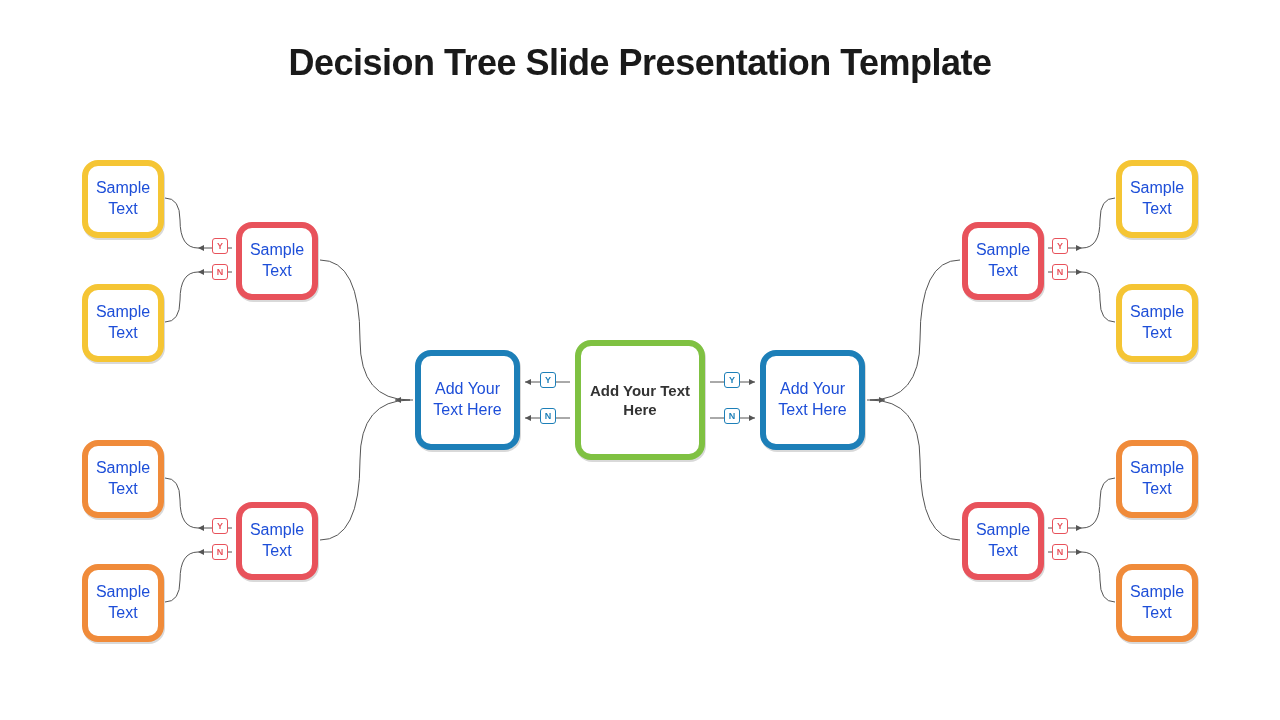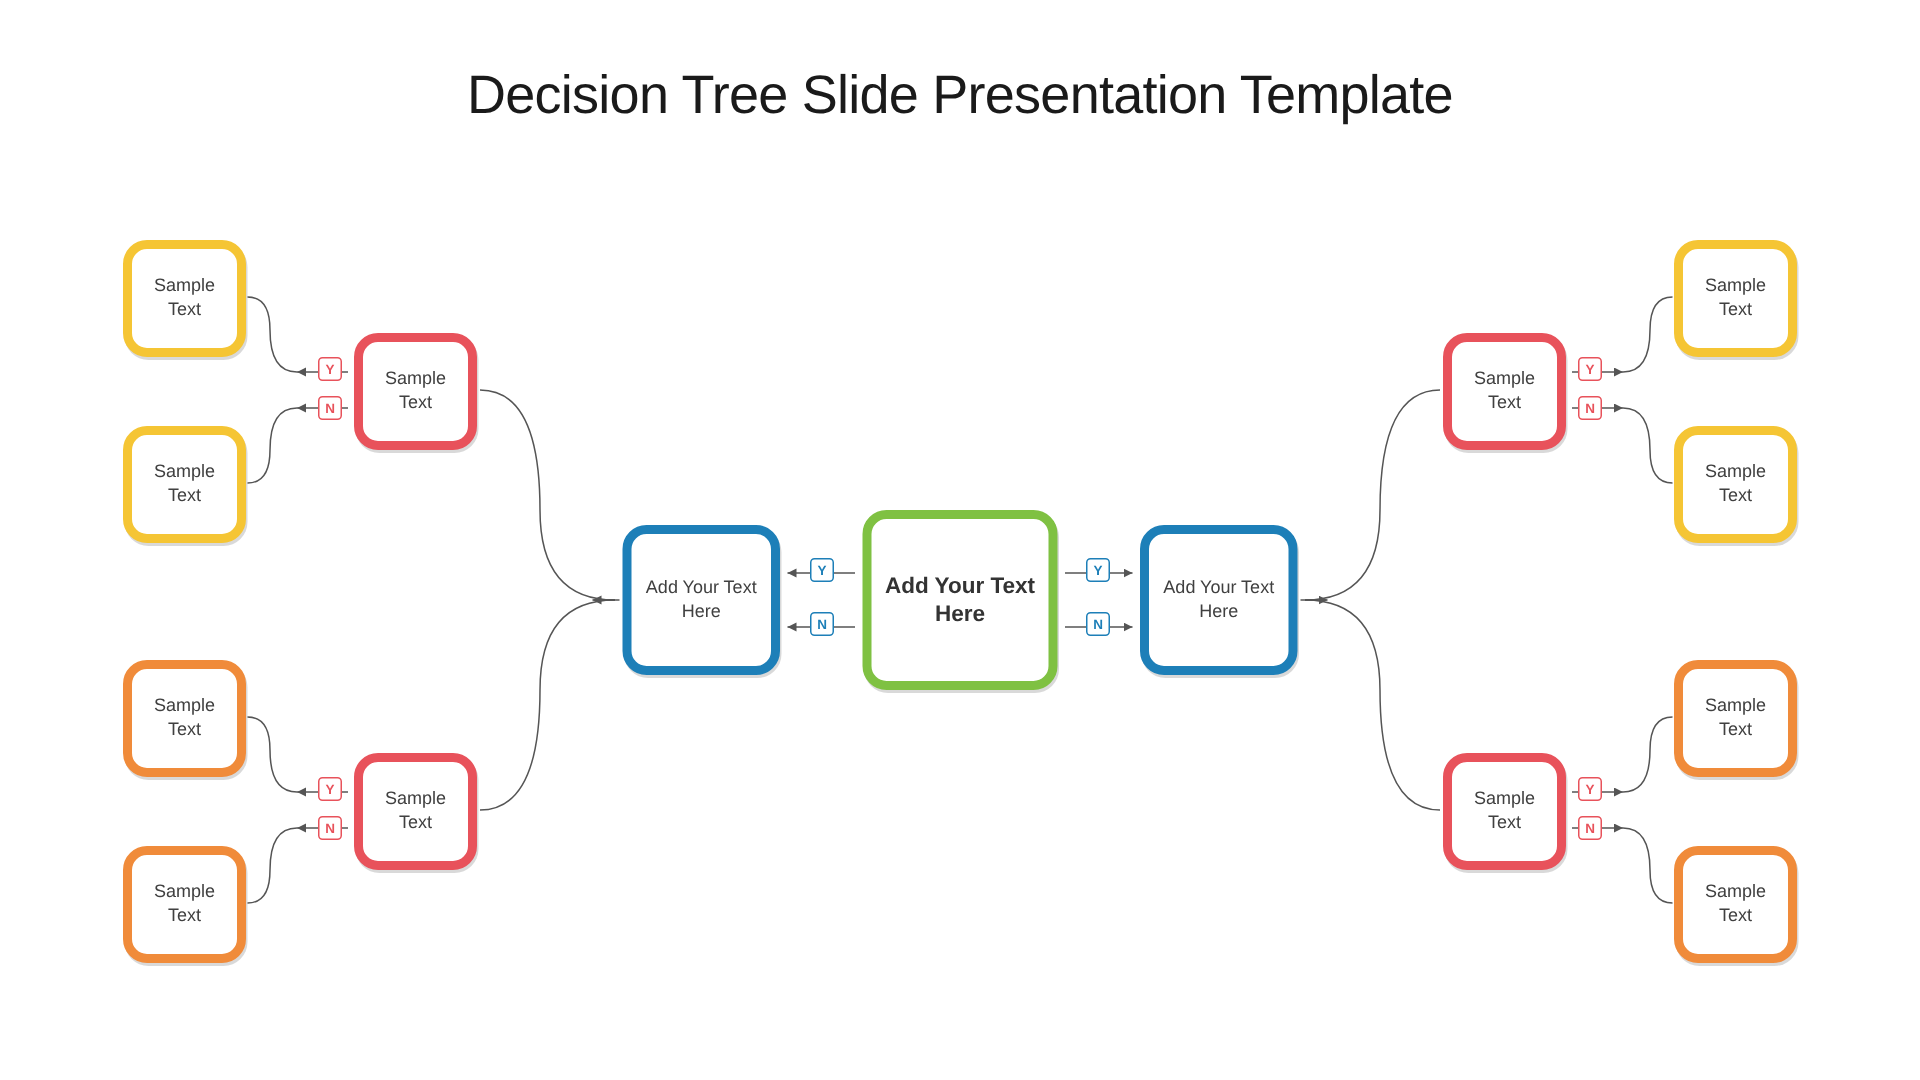--- a/index.html
+++ b/index.html
@@ -1,19 +1,19 @@
 <!DOCTYPE html>
 <html><head>
 <meta charset="utf-8">
 <style>
 *{margin:0;padding:0;box-sizing:border-box}
 body{width:1280px;height:720px;background:#fff;font-family:Arial,Helvetica,sans-serif;position:relative;overflow:hidden}
-.title{font-size:36px;font-weight:400;text-align:center;padding-top:42px;color:#1a1a1a;letter-spacing:-0.5px}
+.title{font-size:36px;font-weight:700;text-align:center;padding-top:42px;color:#1a1a1a;letter-spacing:-0.5px}
 .canvas{position:absolute;top:0;left:0;width:1280px;height:720px}
-.node{position:absolute;display:flex;align-items:center;justify-content:center;text-align:center;background:#fff;border-radius:16px;box-shadow:1px 2px 0 rgba(0,0,0,0.15);font-size:12px;color:#404040;line-height:1.3;padding:6px}
+.node{position:absolute;display:flex;align-items:center;justify-content:center;text-align:center;background:#fff;border-radius:16px;box-shadow:1px 2px 0 rgba(0,0,0,0.15);font-size:16px;color:#1d4ed8;line-height:1.3;padding:6px}
 .node-center{width:130px;height:120px;border:6px solid #7fc142;font-size:15px;font-weight:700;color:#333}
 .node-blue{width:105px;height:100px;border:6px solid #1d7fb8}
 .node-red{width:82px;height:78px;border:6px solid #e8525b}
 .node-yellow{width:82px;height:78px;border:6px solid #f5c534}
 .node-orange{width:82px;height:78px;border:6px solid #f08b3a}
 .tag{position:absolute;width:16px;height:16px;border-radius:3px;font-size:9px;font-weight:700;display:flex;align-items:center;justify-content:center;background:#fff}
 .tag-blue{border:1.5px solid #1d7fb8;color:#1d7fb8}
 .tag-red{border:1.5px solid #e8525b;color:#e8525b}
 svg{position:absolute;top:0;left:0;width:1280px;height:720px;pointer-events:none}
 path,line{stroke:#555;stroke-width:1;fill:none}

